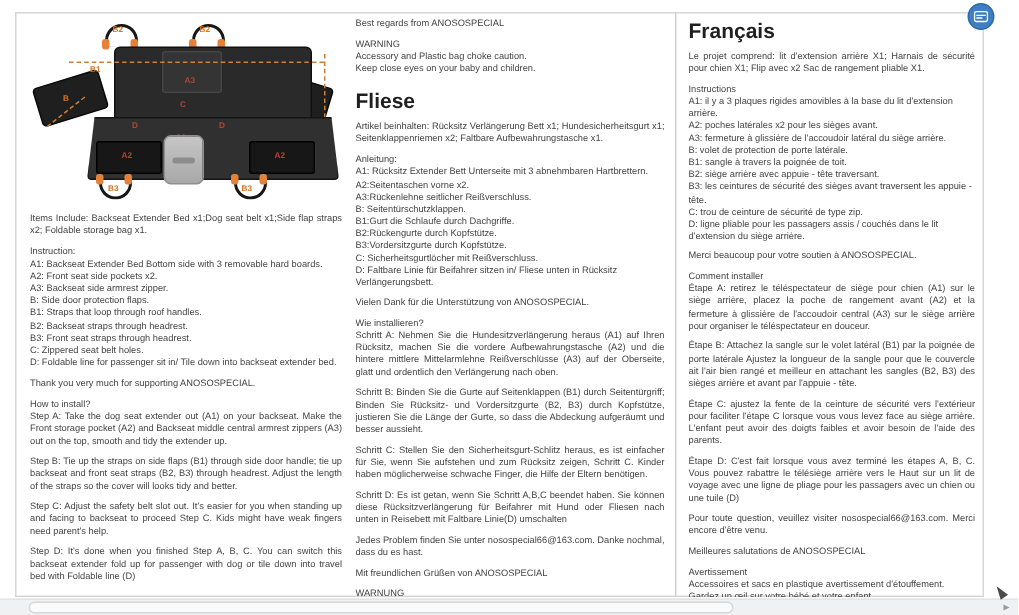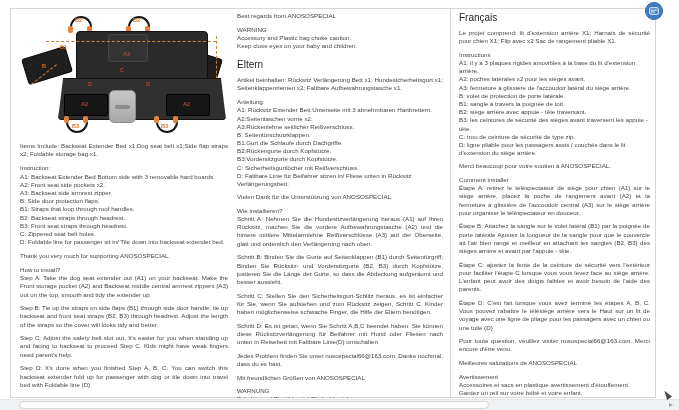--- a/index.html
+++ b/index.html
@@ -13,21 +13,21 @@
   .divider-v { position:absolute; left:450px; top:8px; width:1px; height:390px; background:#d2d2d2; }
 
   .col { position:absolute; top:12px; overflow:hidden; }
   .col-1 { left:20px;  width:208px; height:386px; }
   .col-2 { left:237px; width:206px; height:386px; }
   .col-3 { left:459px; width:191px; height:386px; }
 
   .t  { font-size:6.2px; line-height:1.32; margin:0; color:#444; }
   .para { margin:0 0 5.5px 0; text-align:justify; }
   .line { margin:0; }
-  .h1 { font-size:10px; font-weight:normal; color:#1f1f1f; margin:0 0 6px 0; }
+  .h1 { font-size:14px; font-weight:bold; color:#1f1f1f; margin:0 0 6px 0; }
   .h1.spaced { margin-top:9px; }
 
   
   .diagram { position:relative; width:206px; height:124px; margin:2px 0 4px 0; }
   .backrest { position:absolute; left:56px; top:17px; width:132px; height:50px;
     background:#2a2a2a; border:1px solid #101010; border-radius:4px 4px 2px 2px; }
   .panel { position:absolute; left:88px; top:20px; width:40px; height:28px;
     background:#343434; border:1px solid #454545; border-radius:2px; }
   .seat { position:absolute; left:38px; top:64px; width:168px; height:42px;
     background:#303030; border:1px solid #141414; border-radius:3px;
@@ -144,21 +144,21 @@
   <p class="t para">Step D: It's done when you finished Step A, B, C. You can switch this backseat extender fold up for passenger with dog or tile down into travel bed with Foldable line (D)</p>
 
 </div>
 
 <div class="col col-2">
   <p class="t para">Best regards from ANOSOSPECIAL</p>
   <p class="t line" style="margin-top:4px;">WARNING</p>
   <p class="t line">Accessory and Plastic bag choke caution.</p>
   <p class="t line">Keep close eyes on your baby and children.</p>
 
-  <h2 class="h1 spaced">Eltern</h2>
+  <h2 class="h1 spaced">Fliese</h2>
   <p class="t para">Artikel beinhalten: Rücksitz Verlängerung Bett x1; Hundesicherheitsgurt x1; Seitenklappenriemen x2; Faltbare Aufbewahrungstasche x1.</p>
   <p class="t line" style="margin-top:5px;">Anleitung:</p>
   <p class="t line">A1: Rücksitz Extender Bett Unterseite mit 3 abnehmbaren Hartbrettern.</p>
   <p class="t line">A2:Seitentaschen vorne x2.</p>
   <p class="t line">A3:Rückenlehne seitlicher Reißverschluss.</p>
   <p class="t line">B: Seitentürschutzklappen.</p>
   <p class="t line">B1:Gurt die Schlaufe durch Dachgriffe.</p>
   <p class="t line">B2:Rückengurte durch Kopfstütze.</p>
   <p class="t line">B3:Vordersitzgurte durch Kopfstütze.</p>
   <p class="t line">C: Sicherheitsgurtlöcher mit Reißverschluss.</p>

